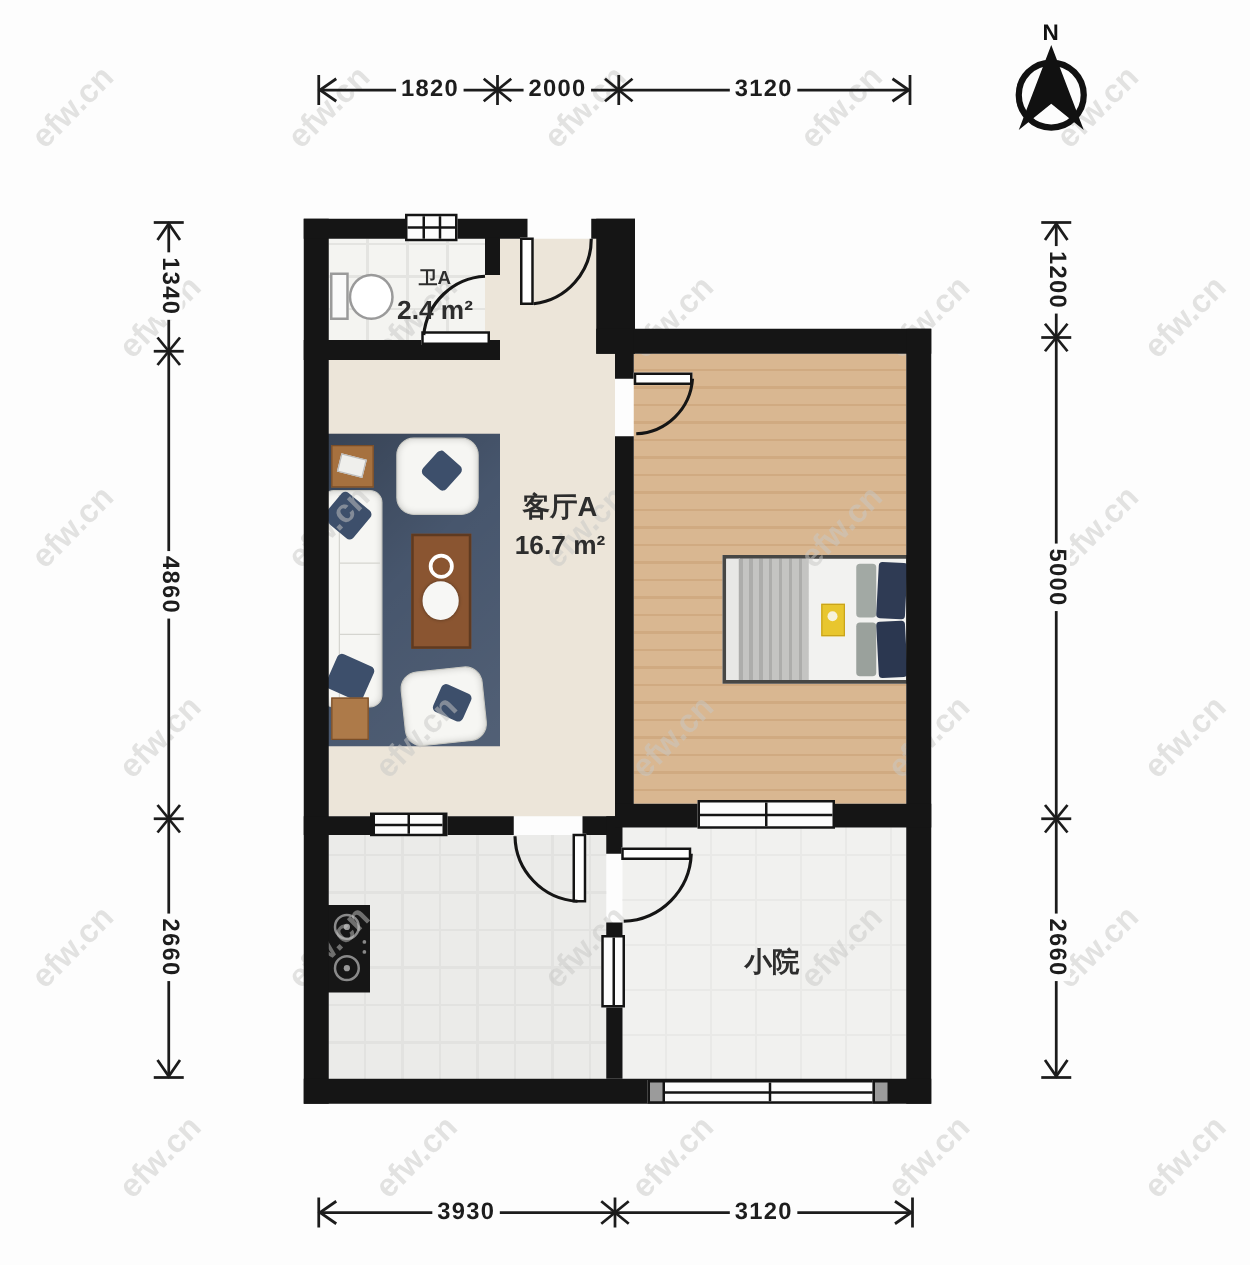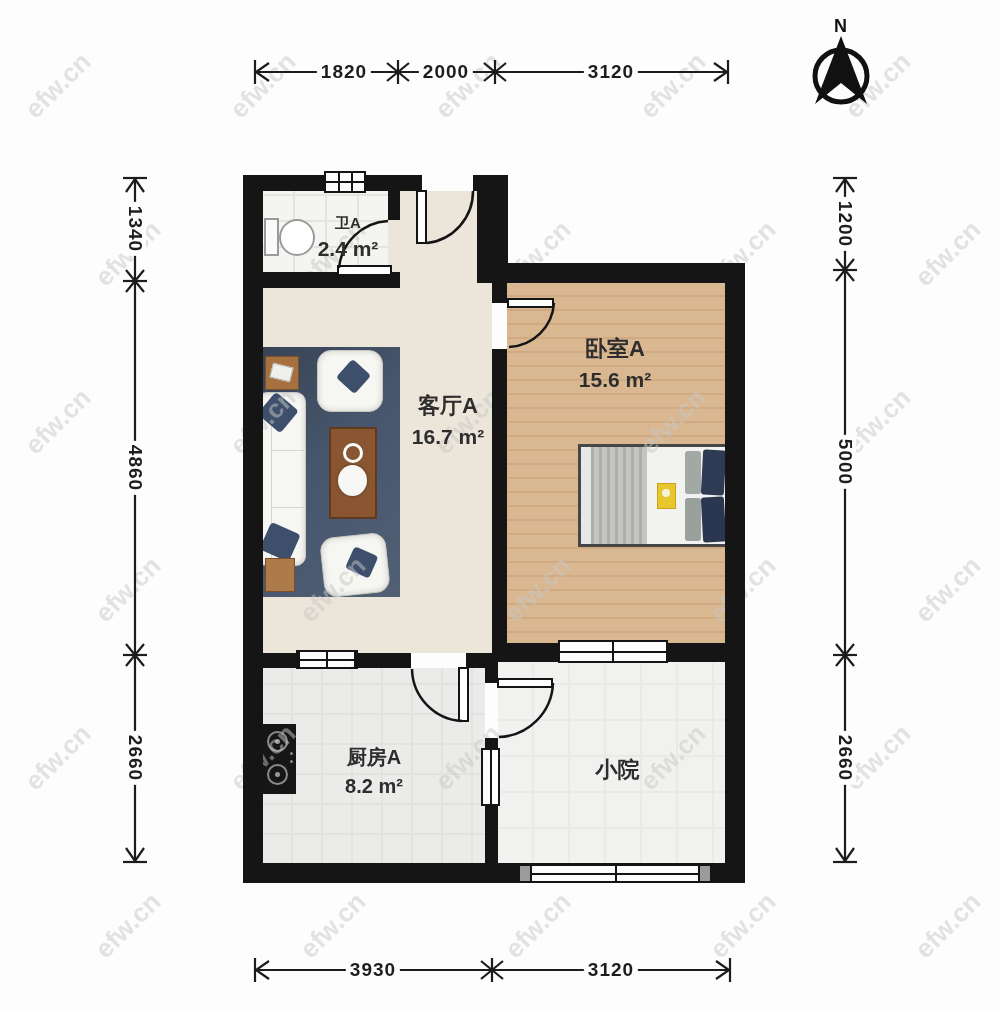--- a/index.html
+++ b/index.html
@@ -272,25 +272,17 @@
   <div class="dim-label" style="left:845px;top:758px;transform:translate(-50%,-50%) rotate(90deg);">2660</div>
 
   <div class="room-label" style="left:300px;top:212px;width:96px;font-size:15px;">
     <div>卫A</div>
     <div style="font-size:21px;">2.4 m²</div>
   </div>
   <div class="room-label" style="left:393px;top:390px;width:110px;font-size:22px;">
     <div>客厅A</div>
     <div style="font-size:21px;">16.7 m²</div>
   </div>
-  <div class="room-label" style="left:559px;top:333px;width:112px;font-size:22px;">
-    <div>卧室A</div>
-    <div style="font-size:21px;">15.6 m²</div>
-  </div>
-  <div class="room-label" style="left:320px;top:743px;width:108px;font-size:20px;">
-    <div>厨房A</div>
-    <div style="font-size:20px;">8.2 m²</div>
-  </div>
   <div class="room-label" style="left:570px;top:754px;width:95px;font-size:22px;">
     <div>小院</div>
   </div>
 
 </div>
 
 </body></html>

